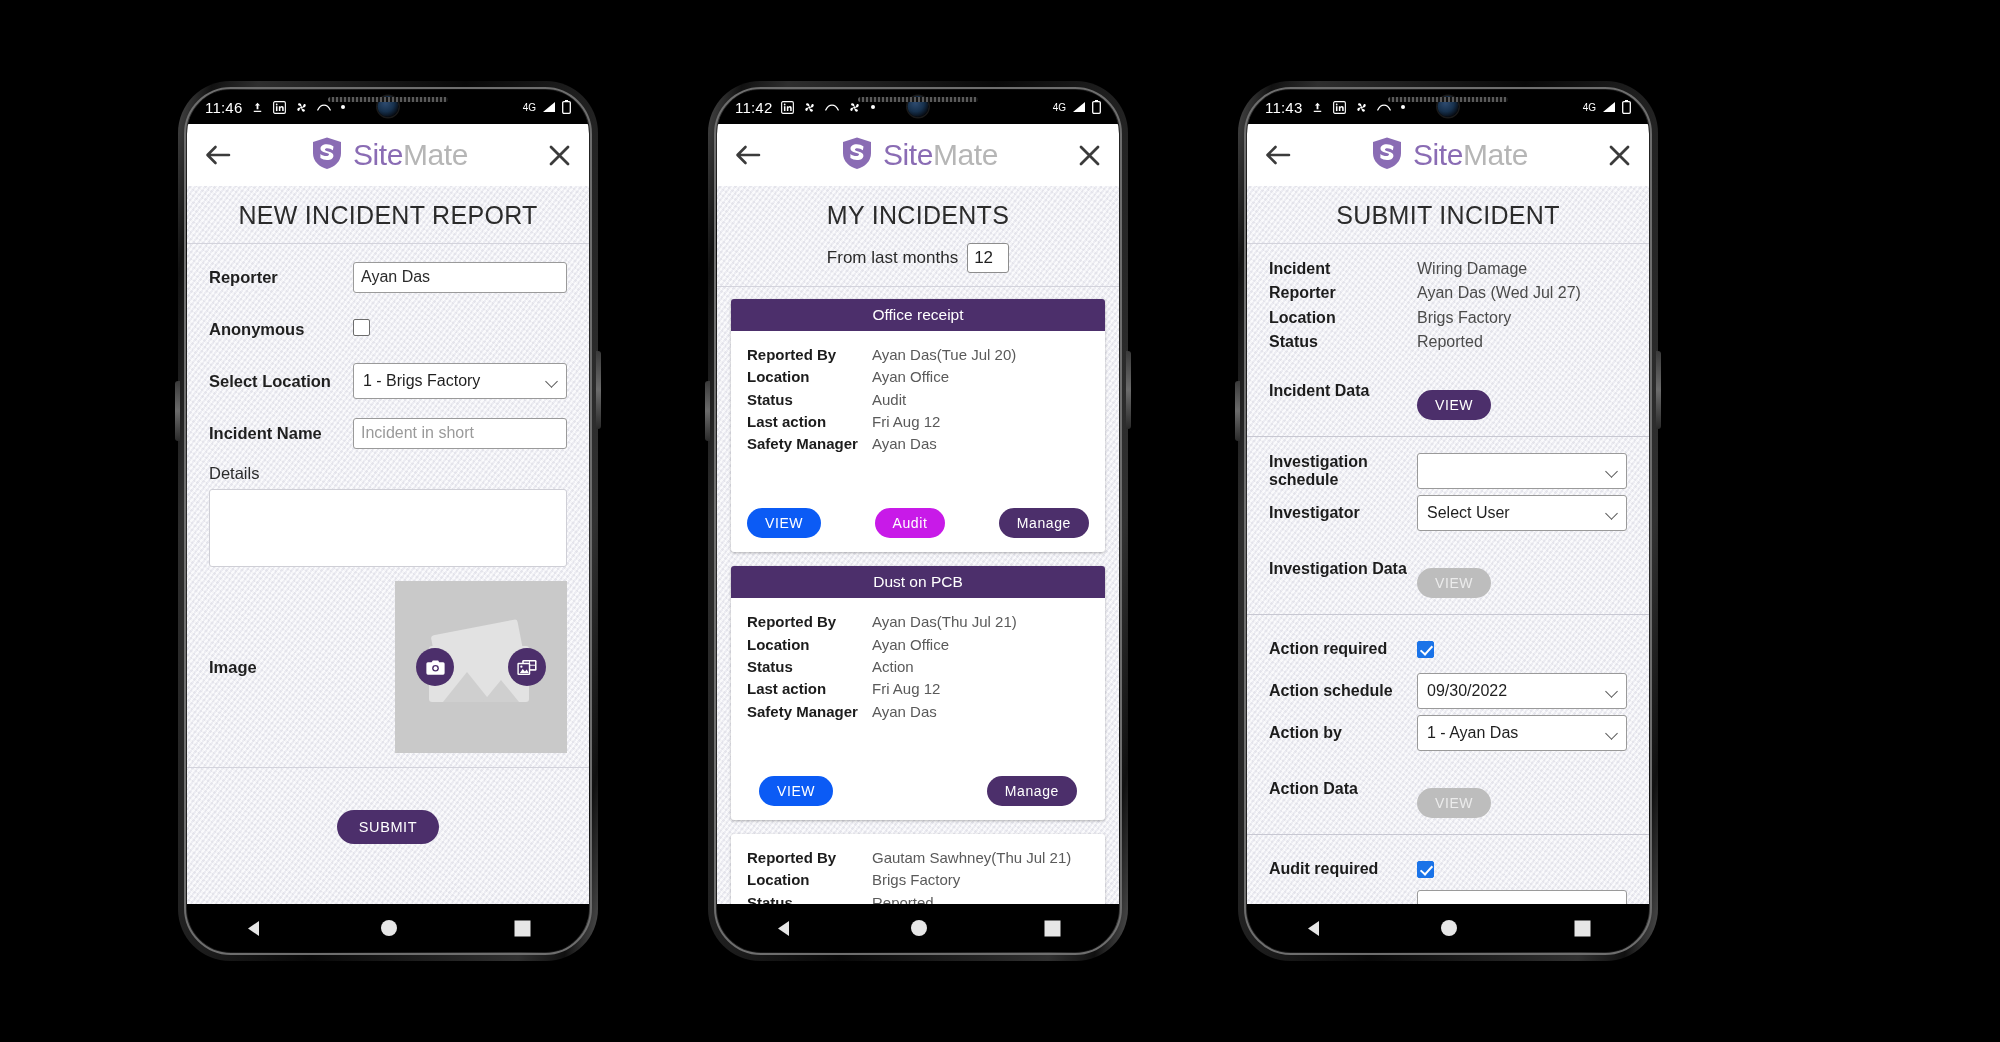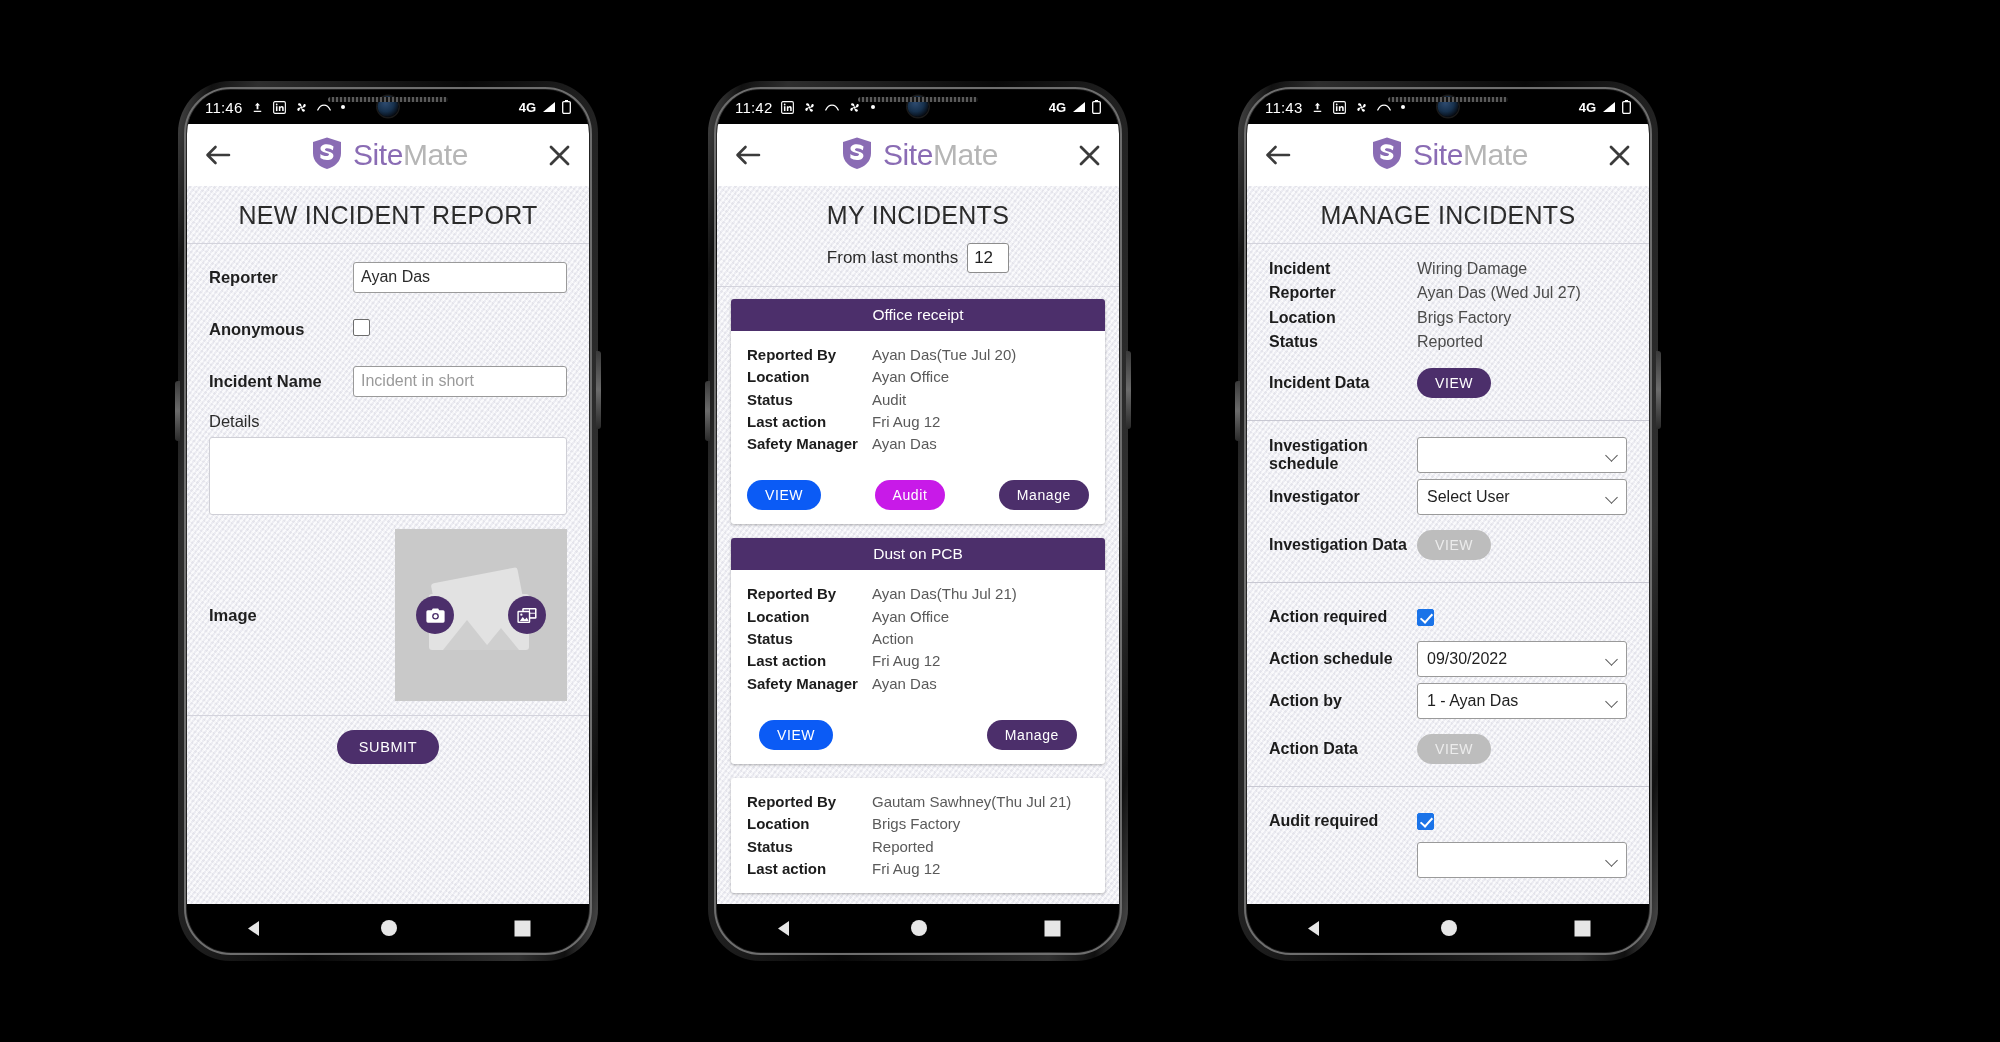--- a/index.html
+++ b/index.html
@@ -79,21 +79,21 @@
     align-items: center;
     padding: 0 18px;
     font-size: 14.5px;
     position: relative;
     flex: 0 0 auto;
     z-index: 4;
   }
   .sb-left { display: flex; align-items: center; gap: 9px; }
   .sb-time { font-size: 15px; letter-spacing: .2px; }
   .sb-right { margin-left: auto; display: flex; align-items: center; gap: 6px; }
-  .sb-4g { font-size: 13px; font-weight: bold; }
+  .sb-4g { font-size: 10px; font-weight: normal; }
   .ico { display: inline-flex; align-items: center; justify-content: center; }
   .punchhole {
     position: absolute; left: 50%; top: 6px;
     transform: translateX(-50%);
     width: 21px; height: 21px; border-radius: 50%;
     background: radial-gradient(circle at 38% 34%, #2d4a6e 0%, #16304c 45%, #070c14 75%, #000 100%);
     box-shadow: 0 0 0 1.5px #1a1a1a;
   }
 
   
@@ -274,20 +274,21 @@
   .submit-wrap { display: flex; justify-content: center; padding: 14px 0 0; }
   .btn {
     border: none;
     border-radius: 20px;
     color: #fff;
     font-size: 14.5px;
     letter-spacing: .6px;
     padding: 9px 22px;
     font-family: "Liberation Sans", sans-serif;
     cursor: pointer;
+    margin-top: 28px;
   }
   .btn.purple { background: #4c2f6b; }
   .btn.blue { background: #0b5bf5; }
   .btn.magenta { background: #c81ae8; }
   .btn.grey { background: #bdbdbd; color: #ececec; }
   .btn.sm { font-size: 14px; padding: 7px 18px; border-radius: 18px; }
 
   
   .subrow {
     display: flex; align-items: center; justify-content: center;
@@ -450,20 +451,26 @@
             <div class="ctl">
                 <div class="tf">Ayan Das</div>
               </div>
           </div>
 
           <div class="row">
             <div class="lbl">Anonymous</div>
             <div class="ctl"><span class="cbx"></span></div>
           </div>
 
+          <div class="row">
+            <div class="lbl">Select Location</div>
+            <div class="ctl">
+                <div class="sel">1 - Brigs Factory</div>
+              </div>
+          </div>
 
           <div class="row">
             <div class="lbl">Incident Name</div>
             <div class="ctl">
                 <div class="tf ph">Incident in short</div>
               </div>
           </div>
 
           <div class="blk-label">Details</div>
           <div class="textarea"></div>
@@ -815,21 +822,21 @@
         </div>
         <div class="spacer"></div>
         <span class="ico">
           <svg width="23" height="23" viewBox="0 0 23 23">
               <path d="M3 3l17 17M20 3L3 20" fill="none" stroke="#3b3b3b" stroke-width="2.8" stroke-linecap="round"></path>
             </svg>
         </span>
       </div>
 
       <div class="body">
-        <div class="page-title">MANAGE INCIDENTS</div>
+        <div class="page-title">SUBMIT INCIDENT</div>
         <div class="divider"></div>
 
         <div class="mi-block">
           <div class="mi-kv">
               <span class="k">Incident</span>
               <span class="v">Wiring Damage</span>
             </div>
           <div class="mi-kv">
               <span class="k">Reporter</span>
               <span class="v">Ayan Das (Wed Jul 27)</span>

